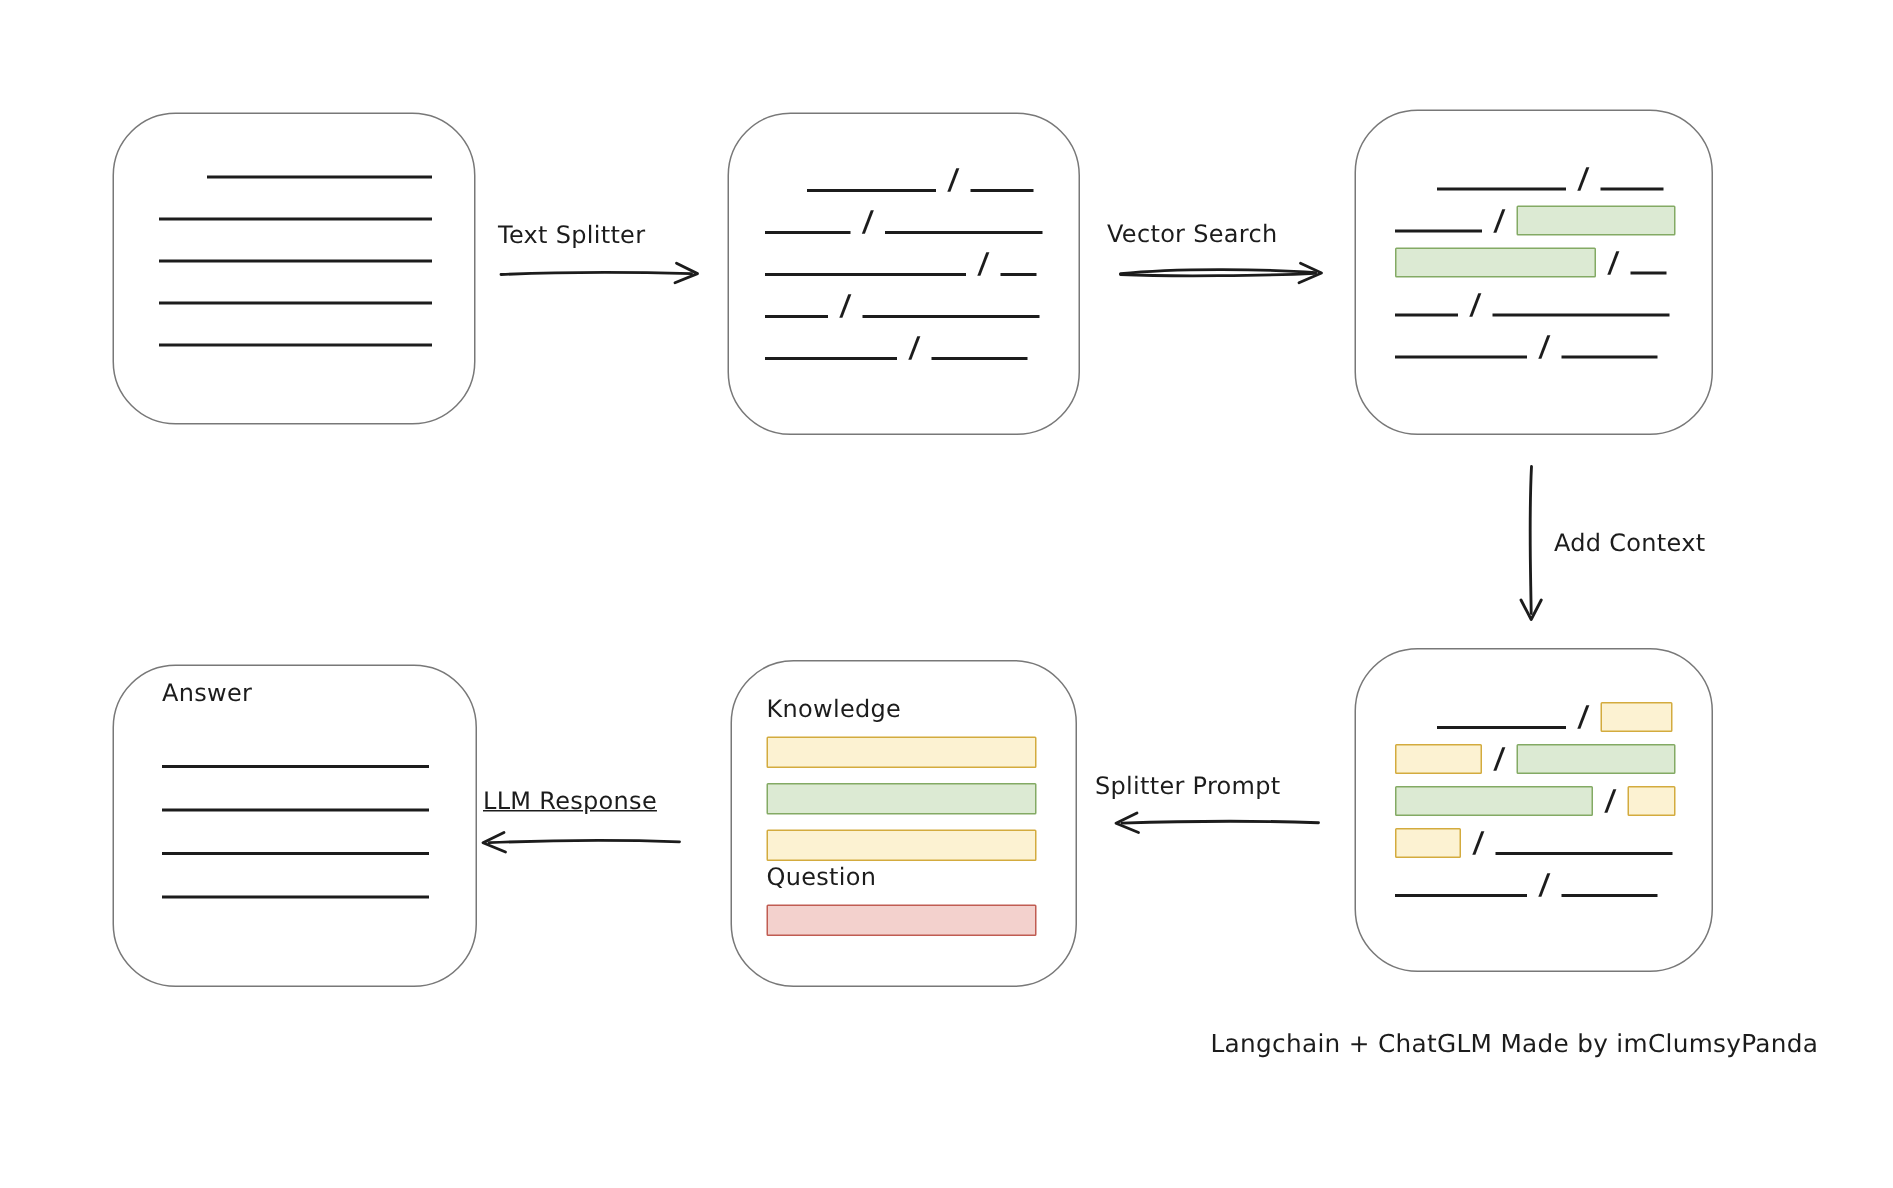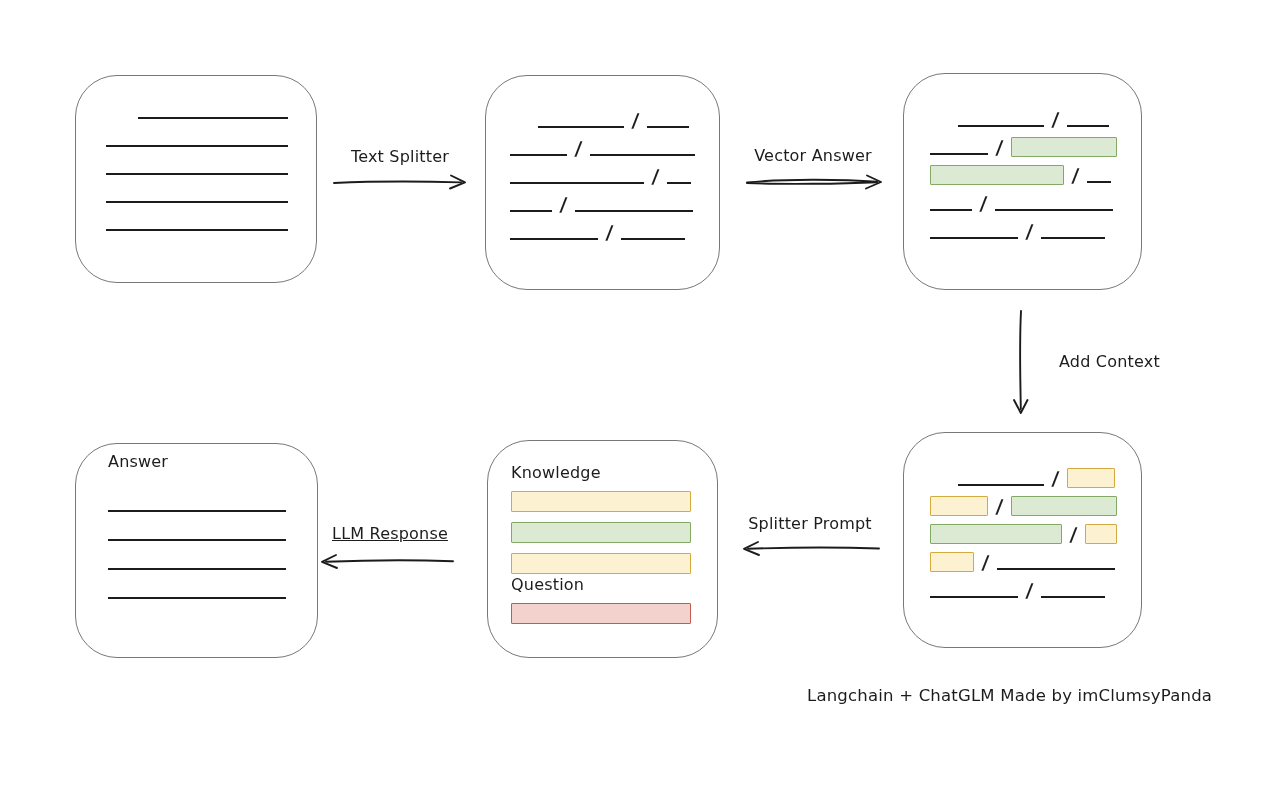--- a/index.html
+++ b/index.html
@@ -16,21 +16,21 @@
   .crow{display:flex;align-items:flex-end;column-gap:8px;height:28px;}
   .lineseg{height:0;border-bottom:2px solid var(--ink,#1c1c1c);margin-bottom:3px;}
   .slash{font-size:19px;font-weight:600;line-height:21px;transform:skewX(-4deg);}
   .chunk{height:20px;margin-bottom:1px;box-sizing:border-box;border-radius:1px;}
   .chunk.green{background:var(--green-fill);border:1.8px solid var(--green-stroke);}
   .chunk.yellow{background:var(--yellow-fill);border:1.8px solid var(--yellow-stroke);}
   .chunk.red{background:var(--red-fill);border:1.8px solid var(--red-stroke);}
   
   .arrow-label{
     position:absolute;font-size:16px;font-weight:500;letter-spacing:.2px;
-    text-align:center;white-space:nowrap;
+    text-align:left;white-space:nowrap;
   }
   .box-title{font-size:16px;font-weight:500;letter-spacing:.2px;}
   .arrow-svg{position:absolute;overflow:visible;}
   .arrow-svg path{stroke:var(--ink,#1c1c1c);fill:none;stroke-width:1.9;stroke-linecap:round;stroke-linejoin:round;}
   
   .bar{width:180px;height:21px;box-sizing:border-box;border-radius:1px;}
   #footer{
     position:absolute;font-size:16.5px;font-weight:500;letter-spacing:.2px;white-space:nowrap;
   }
 </style>
@@ -179,28 +179,28 @@
         </div>
       </div>
   </div>
 
   <div class="arrow-label" style="left:332px;top:147px;width:136px;">Text Splitter</div>
   <svg class="arrow-svg" style="left:330px;top:168px;" width="140" height="26" viewBox="0 0 140 26">
     <path d="M4 15 C 45 13.2, 95 13.4, 131 14.4"></path>
     <path d="M121 7.5 L135 14.4 L120 20.5"></path>
   </svg>
 
-  <div class="arrow-label" style="left:738px;top:146px;width:150px;">Vector Answer</div>
+  <div class="arrow-label" style="left:738px;top:146px;width:150px;">Vector Search</div>
   <svg class="arrow-svg" style="left:743px;top:168px;" width="145" height="26" viewBox="0 0 145 26">
     <path d="M4 14.5 C 40 10.8, 100 11.2, 134 13.8"></path>
     <path d="M4 15 C 40 16.6, 100 15.8, 134 14.2"></path>
     <path d="M124 7.5 L138 14 L123 20.5"></path>
   </svg>
 
-  <div class="arrow-label" style="left:1036px;top:352px;text-align:right;margin-left:23px;">Add Context</div>
+  <div class="arrow-label" style="left:1036px;top:352px;text-align:right;">Add Context</div>
   <svg class="arrow-svg" style="left:1009px;top:307px;" width="24" height="116" viewBox="0 0 24 116">
     <path d="M12 4 C 10.2 40, 11.4 72, 11.8 102"></path>
     <path d="M5 93 L11.8 106 L18.5 93"></path>
   </svg>
 
   <div class="arrow-label" style="left:730px;top:514px;width:160px;">Splitter Prompt</div>
   <svg class="arrow-svg" style="left:737px;top:535px;" width="146" height="26" viewBox="0 0 146 26">
     <path d="M142 13.5 C 100 12, 45 12.6, 11 13.8"></path>
     <path d="M21 7 L7 13.8 L22 20"></path>
   </svg>

